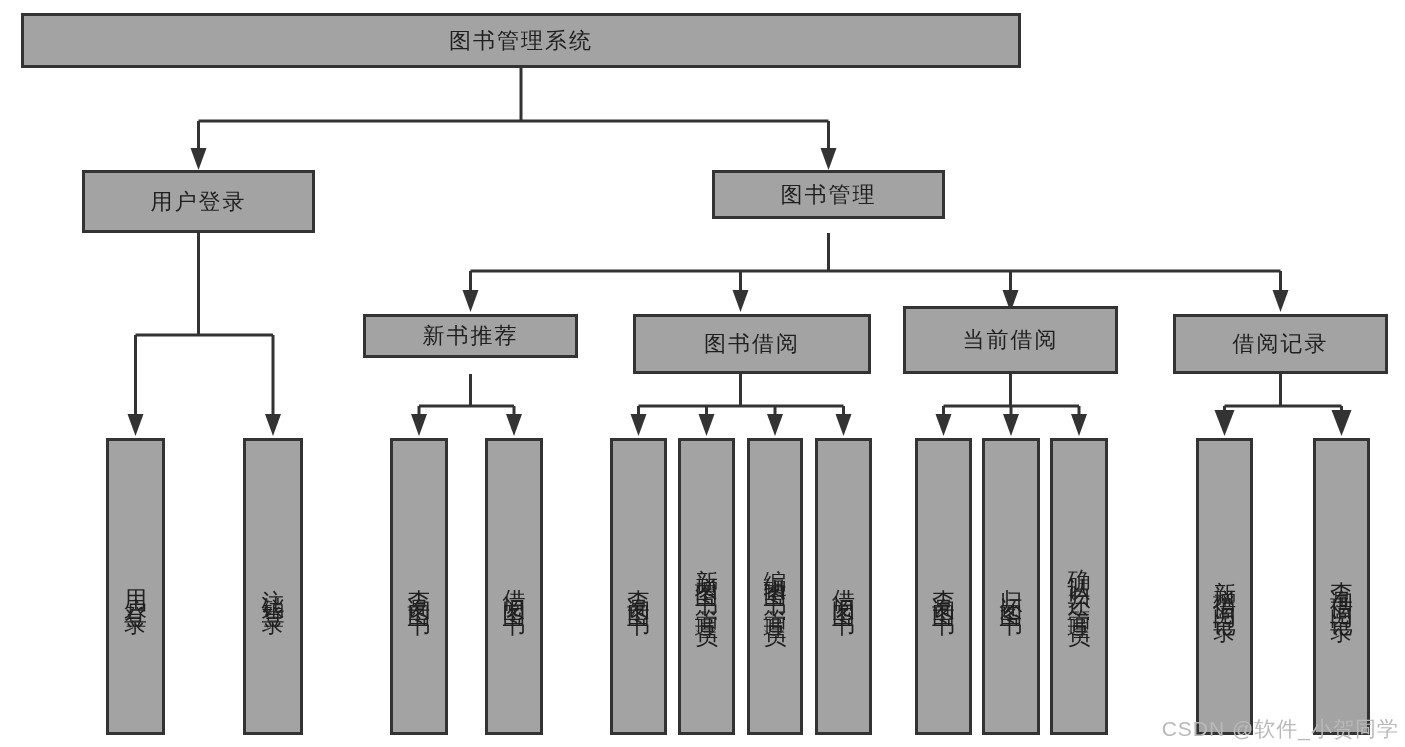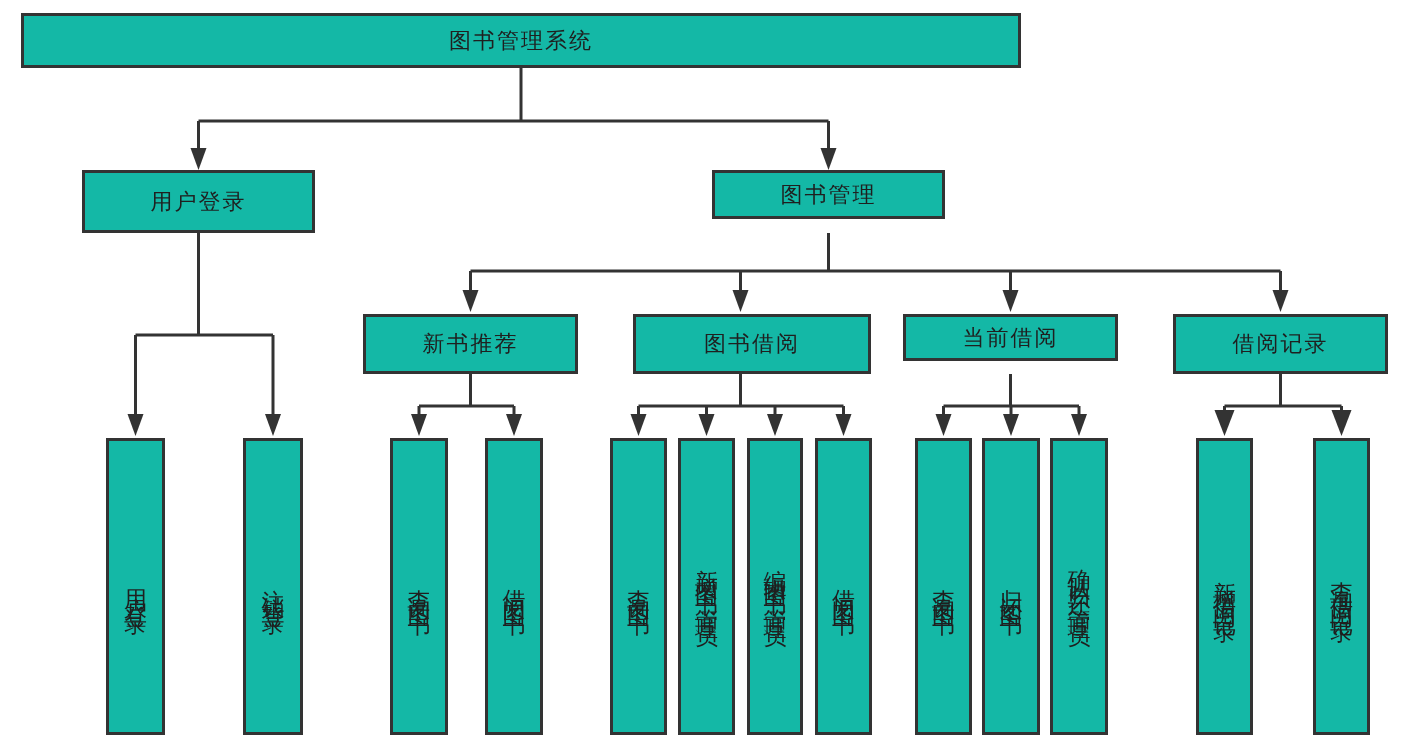--- a/index.html
+++ b/index.html
@@ -9,21 +9,21 @@
   html,body{margin:0;padding:0;background:var(--background);}
   .canvas{
     position:relative;width:1405px;height:747px;background:var(--background);
     font-family:"Liberation Sans","DejaVu Sans",sans-serif;overflow:hidden;
   }
   .wires{position:absolute;left:0;top:0;width:1405px;height:747px;}
   .wires path{stroke:var(--line);stroke-width:3;fill:none;}
   .wires polygon{fill:var(--line);stroke:none;}
   .node{
     position:absolute;box-sizing:border-box;border:3px solid var(--box-border);
-    background:#14b8a6;display:flex;align-items:center;justify-content:center;
+    background:#a3a3a3;display:flex;align-items:center;justify-content:center;
     color:var(--text);
   }
   .h{font-size:22px;letter-spacing:2px;}
   .v{
     top:438px;height:297px;writing-mode:vertical-rl;text-orientation:mixed;
     font-size:23px;letter-spacing:8px;line-height:1;
   }
   .watermark{
     position:absolute;right:6px;bottom:4px;font-size:21px;letter-spacing:1px;
     color:var(--watermark);z-index:5;white-space:nowrap;
@@ -94,36 +94,37 @@
     <path d="M1341.5,406 V414"></path>
     <polygon points="1214.5,410 1234.5,410 1224.5,436"></polygon>
     <polygon points="1331.5,410 1351.5,410 1341.5,436"></polygon>
   </svg>
 
   <div class="node h" style="left:21px;top:13px;width:1000px;height:55px">图书管理系统</div>
 
   <div class="node h" style="left:82px;top:170px;width:233px;height:63px">用户登录</div>
   <div class="node h" style="left:712px;top:170px;width:233px;height:49px">图书管理</div>
 
-  <div class="node h" style="left:363px;top:314px;width:215px;height:60px">新书推荐</div>
+  <div class="node h" style="left:363px;top:314px;width:215px;height:44px">新书推荐</div>
   <div class="node h" style="left:633px;top:314px;width:238px;height:60px">图书借阅</div>
-  <div class="node h" style="left:903px;top:314px;width:215px;height:47px">当前借阅</div>
+  <div class="node h" style="left:903px;top:306px;width:215px;height:68px">当前借阅</div>
   <div class="node h" style="left:1173px;top:314px;width:215px;height:60px">借阅记录</div>
 
   <div class="node v" style="left:106px;width:59px">用户登录</div>
   <div class="node v" style="left:243px;width:60px">注销登录</div>
 
   <div class="node v" style="left:390px;width:58px">查询图书</div>
   <div class="node v" style="left:485px;width:58px">借阅图书</div>
 
   <div class="node v" style="left:610px;width:57px">查询图书</div>
   <div class="node v" style="left:678px;width:57px">新增图书（管理员）</div>
   <div class="node v" style="left:747px;width:56px">编辑图书（管理员）</div>
   <div class="node v" style="left:815px;width:57px">借阅图书</div>
 
   <div class="node v" style="left:915px;width:57px">查询图书</div>
   <div class="node v" style="left:982px;width:58px">归还图书</div>
   <div class="node v" style="left:1050px;width:58px">确认归还（管理员）</div>
 
   <div class="node v" style="left:1196px;width:57px">新增借阅记录</div>
   <div class="node v" style="left:1313px;width:57px">查询借阅记录</div>
 
+  <div class="watermark">CSDN @软件_小贺同学</div>
 </div>
 
 </body></html>

